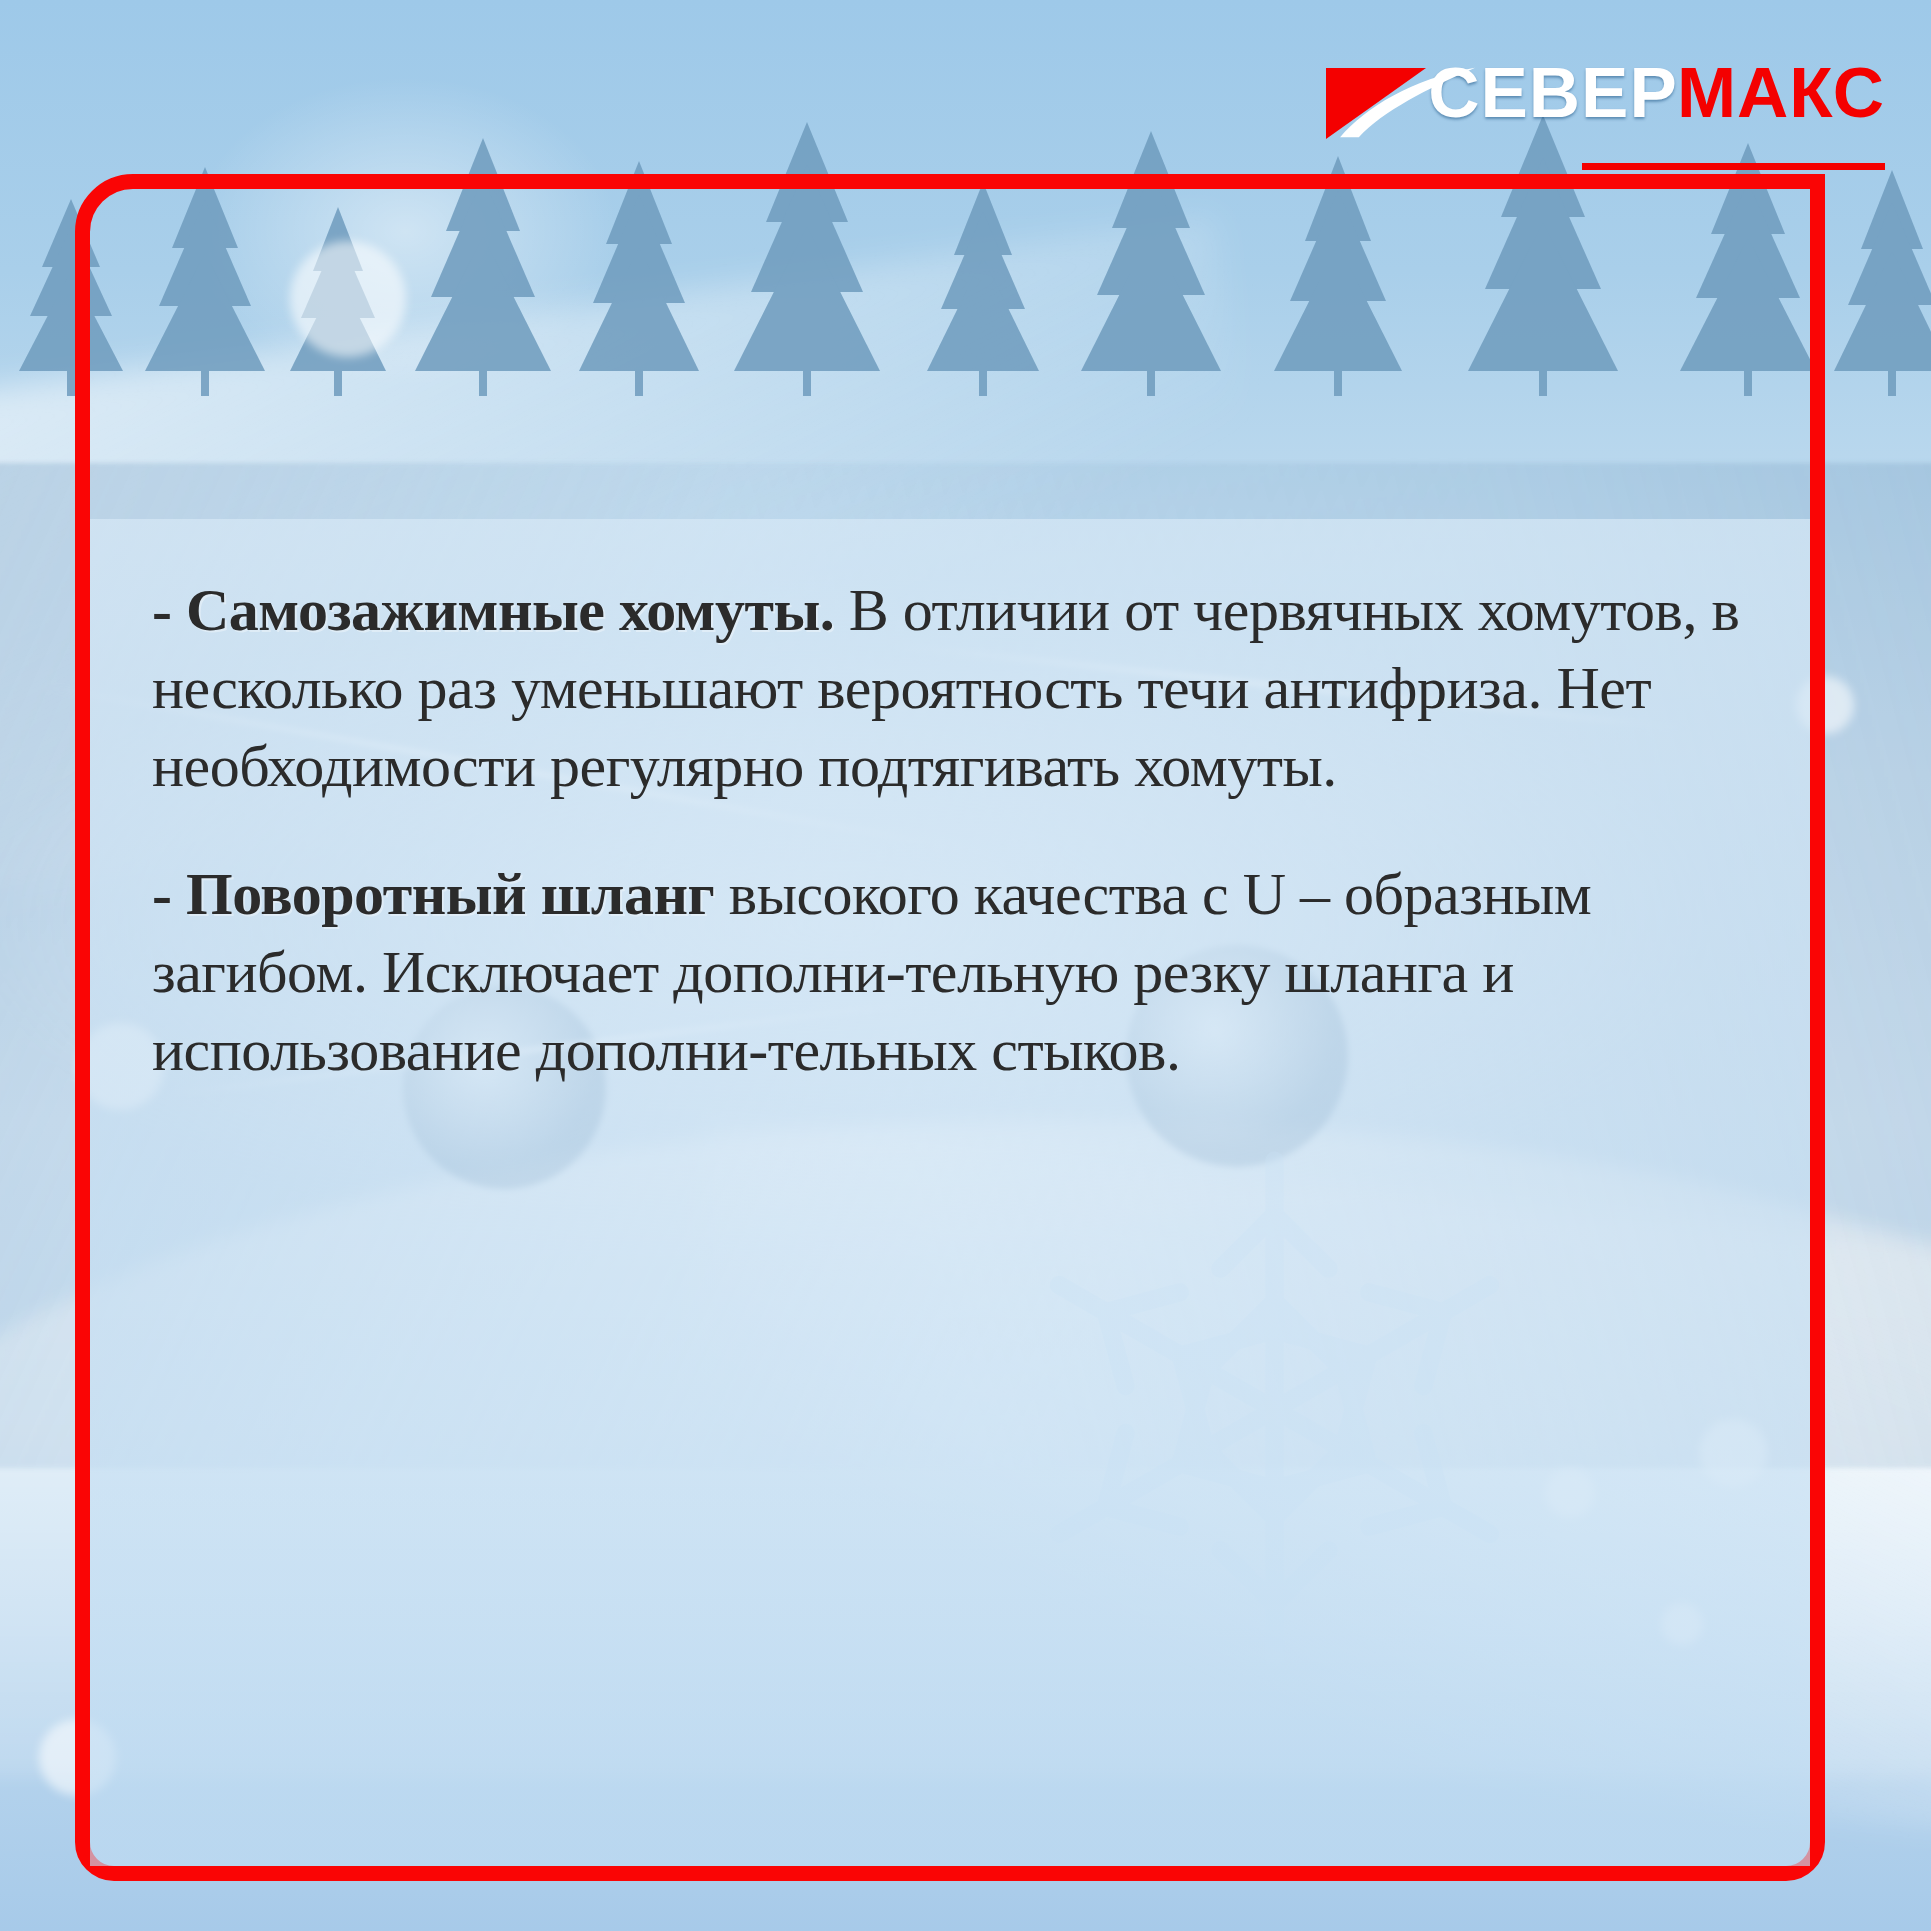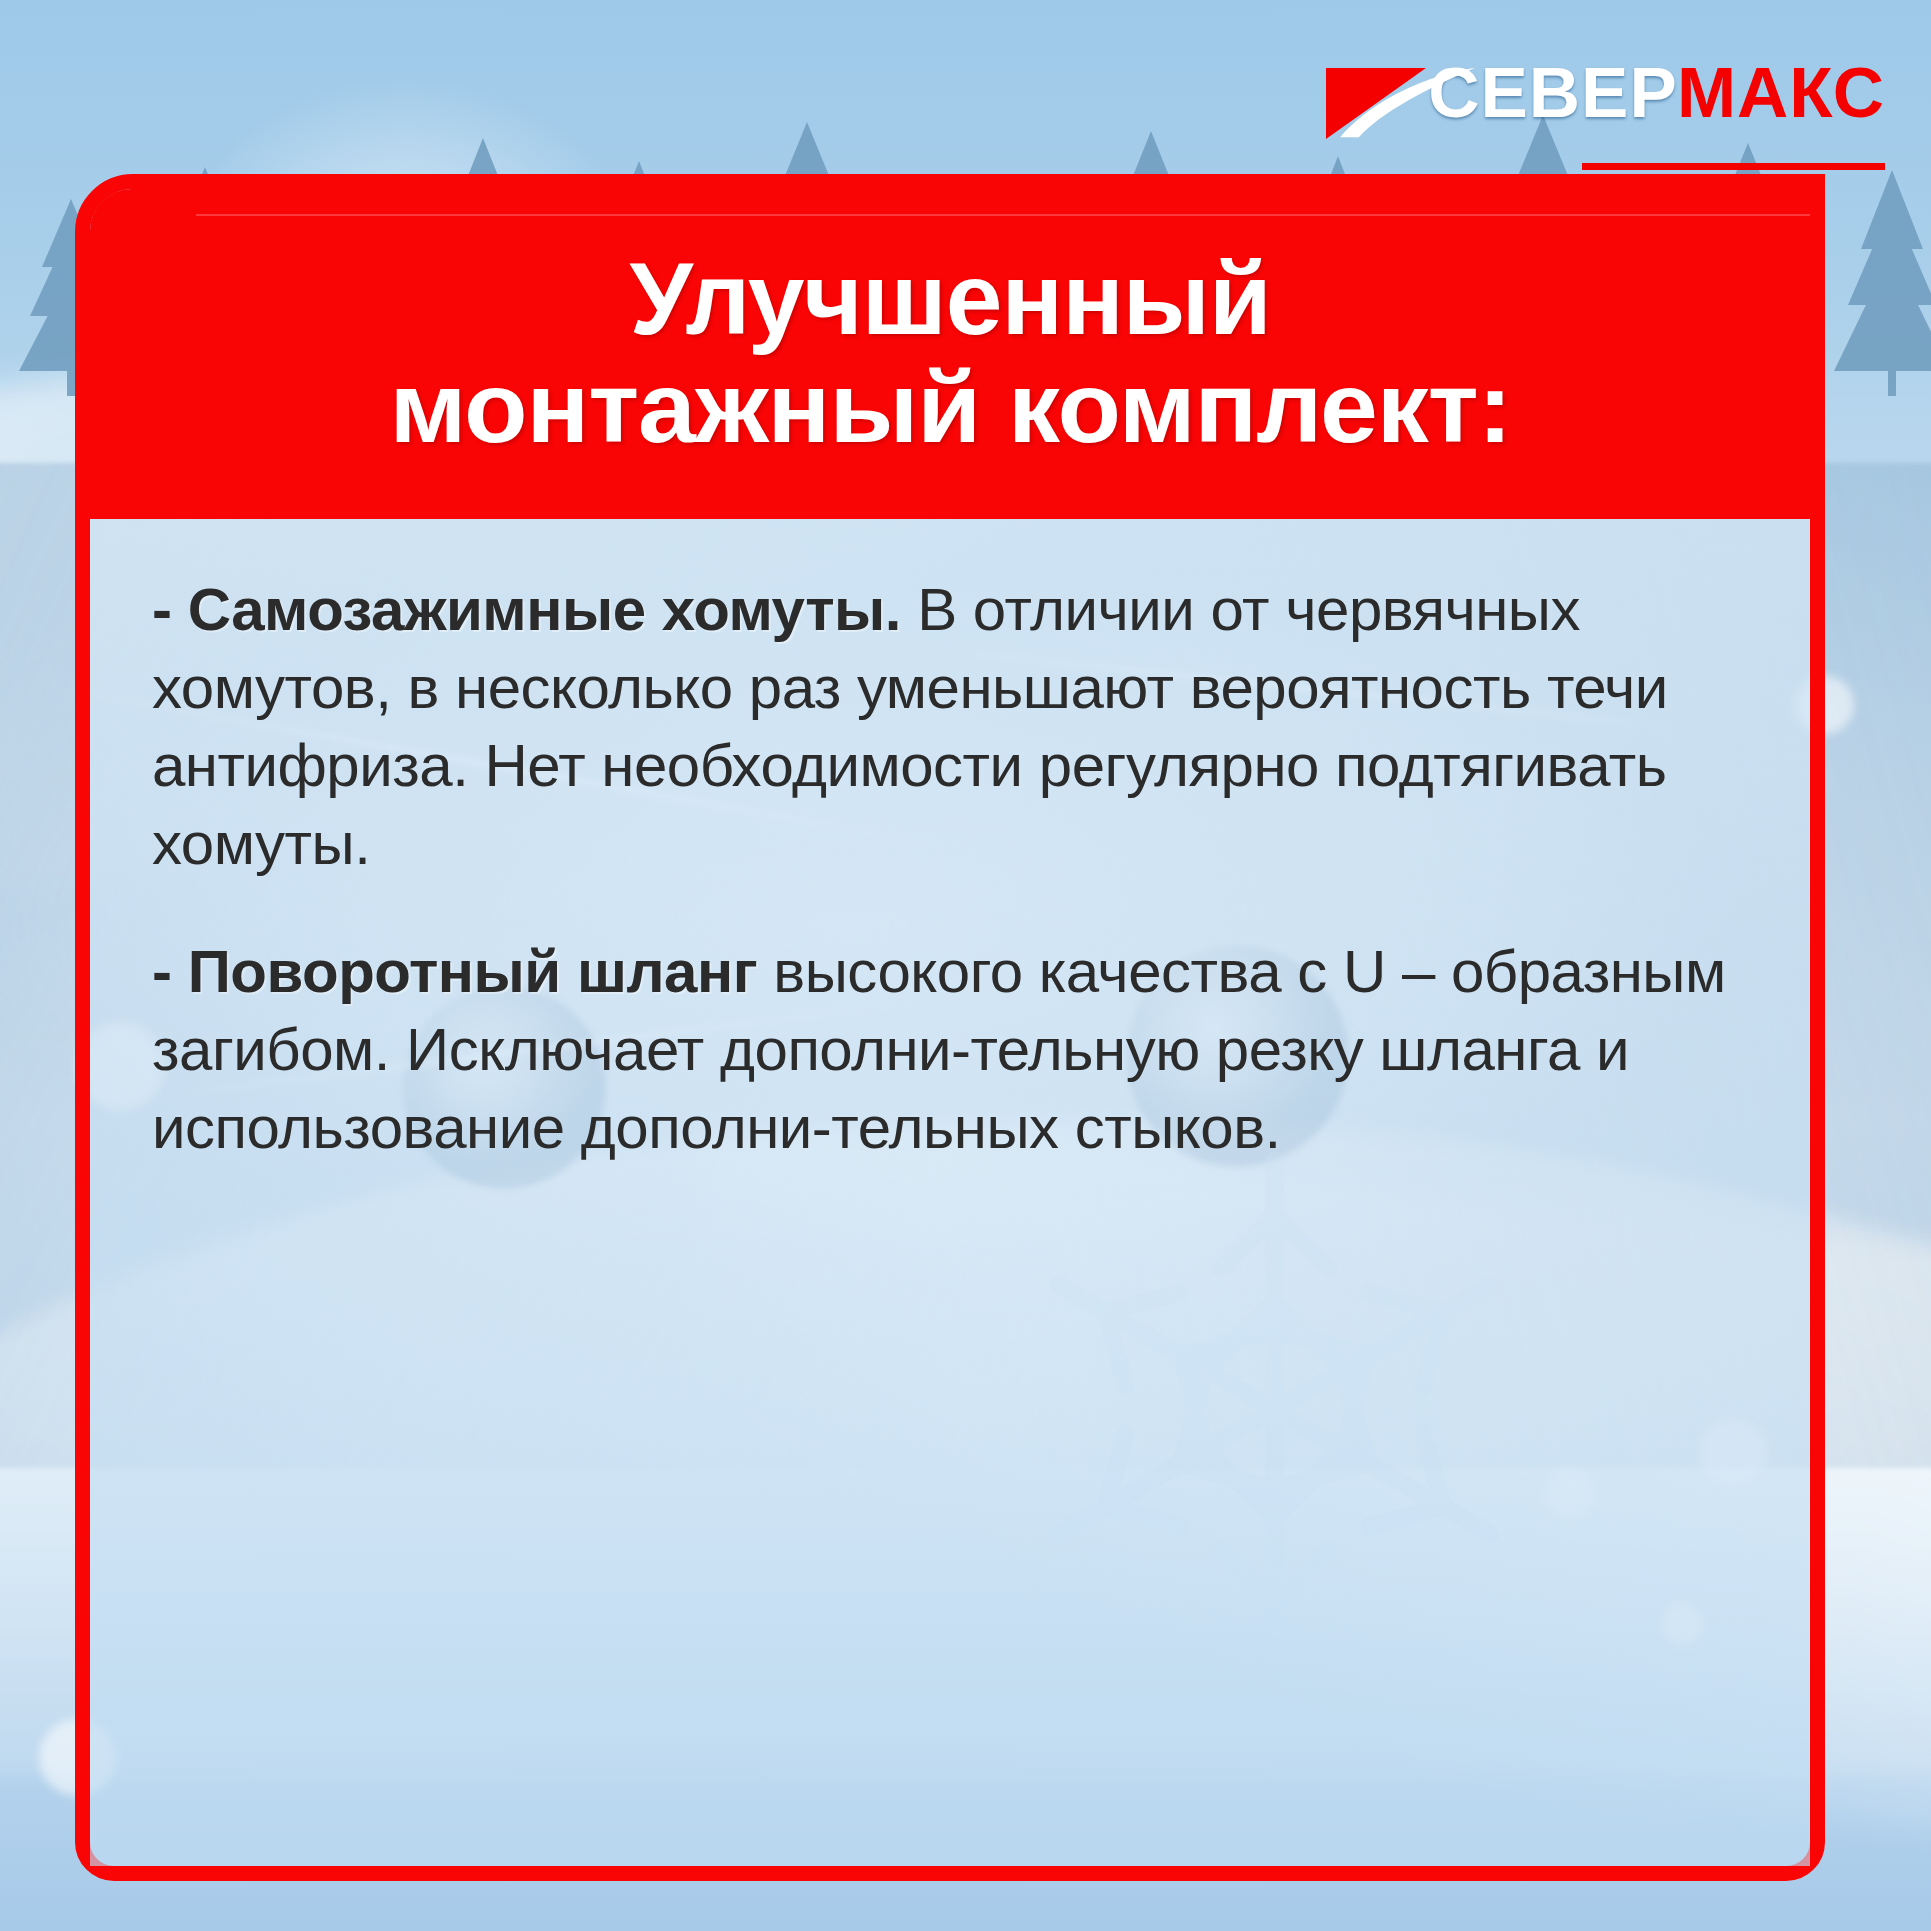--- a/index.html
+++ b/index.html
@@ -81,21 +81,21 @@
   .title1{color:#ffffff;font-size:102px;font-weight:bold;letter-spacing:-1px;line-height:1.0;
     text-shadow:1.9px 1.9px 3.9px rgba(120,0,0,.35);}
   .title2{color:#ffffff;font-size:100px;font-weight:bold;letter-spacing:-1px;line-height:1.05;margin-top:5.8px;
     text-shadow:1.9px 1.9px 3.9px rgba(120,0,0,.35);transform:scaleX(1.04);transform-origin:center;}
 
   .card-body{position:absolute;left:0;right:0;top:330px;bottom:0;
     background:linear-gradient(180deg, rgba(214,232,246,.72) 0%, rgba(200,224,243,.60) 45%, rgba(192,220,242,.66) 100%);
     padding:52px 42px 0 62px;box-sizing:border-box;}
 
   .bullet{color:#2b2b2b;font-size:60px;line-height:1.30;letter-spacing:-0.5px;margin-bottom:39px;
-    font-family:Liberation Sans, sans-serif;}
+    font-family:Liberation Serif, serif;}
   .bullet .dash{font-weight:bold;}
   .bullet b{font-weight:bold;text-shadow:1.9px 1.9px 0 rgba(255,255,255,.35);}
   .b1{margin-bottom:50px;}
   .b2{margin-bottom:80px;}
 </style>
 </head>
 <body>
 
 <div class="stage">
 
@@ -247,25 +247,20 @@
     <div class="logo-text">
       <div class="logo-words">
         <span class="w1">СЕВЕР</span><span class="w2">МАКС</span>
       </div>
       <div class="logo-rule"></div>
     </div>
   </div>
 
   <div class="card">
 
-    <div class="card-header">
-      <div class="hline"></div>
-      <div class="title1">Улучшенный</div>
-      <div class="title2">монтажный комплект:</div>
-    </div>
 
     <div class="card-body">
 
       <div class="bullet b1">
         <span class="dash">-</span>
         <b>Самозажимные хомуты.</b><span> В отличии от червячных хомутов, в несколько раз уменьшают вероятность течи антифриза. Нет необходимости регулярно подтягивать хомуты.</span>
       </div>
 
       <div class="bullet b2">
         <span class="dash">-</span>

